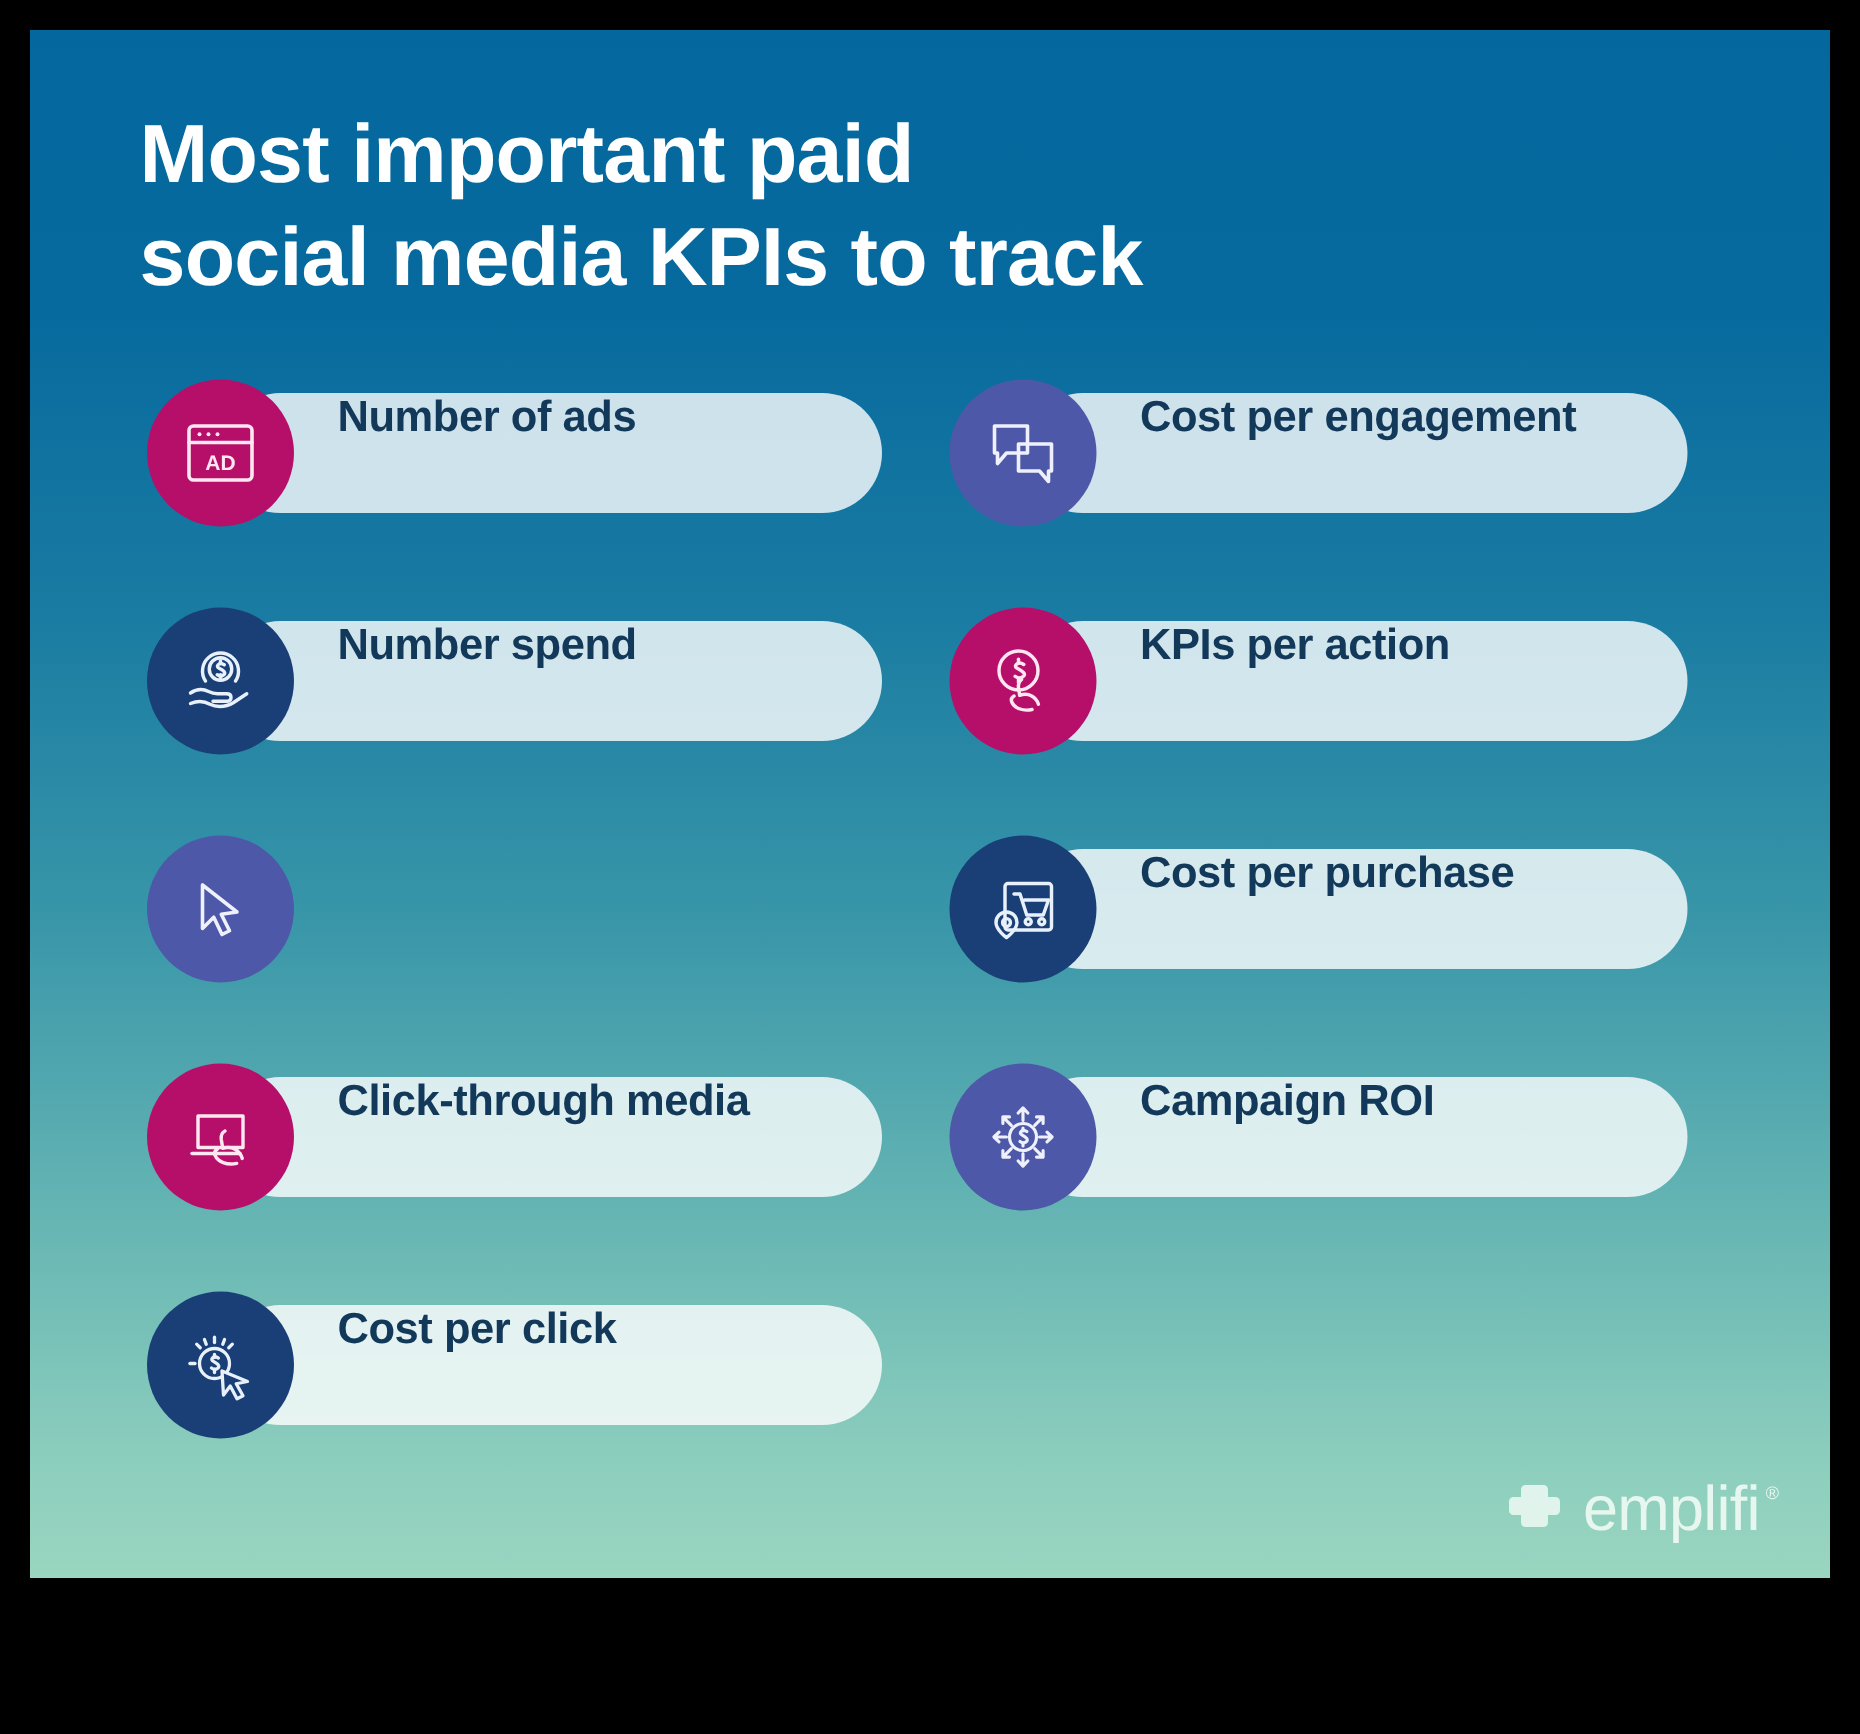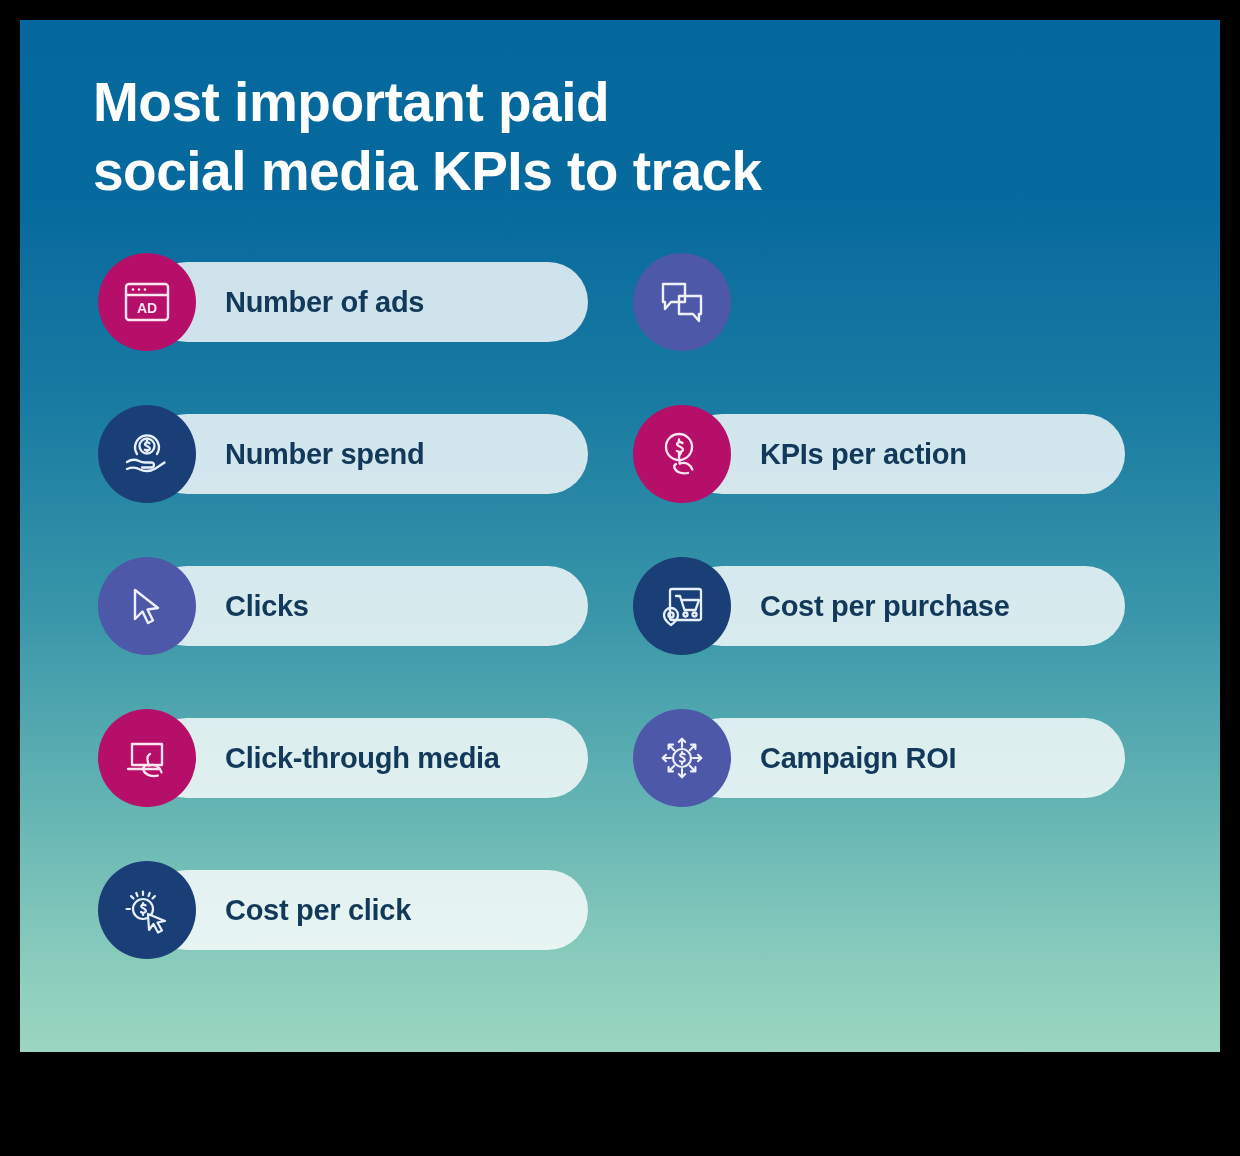--- a/index.html
+++ b/index.html
@@ -74,21 +74,21 @@
   .kpi-item.col-right { left: 613px; width: 492px; }
 
   .pill {
     position: absolute;
     left: 49px;
     top: 9px;
     height: 80px;
     border-radius: 40px;
     background: rgba(255,255,255,0.80);
     display: flex;
-    align-items: center;
+    align-items: flex-start;
     box-sizing: border-box;
     padding-left: 78px;
   }
   .col-left  .pill { width: 441px; }
   .col-right .pill { width: 443px; }
 
   .pill-label {
     color: #13395a;
     font-size: 29px;
     font-weight: 600;
@@ -162,20 +162,23 @@
           <div class="pill">
             <span class="pill-label">Number of ads</span>
           </div>
         </div>
         <div class="kpi-item col-right">
           <div class="icon-circle" style="background:#4e58a8;">
             <svg width="56" height="56" viewBox="0 0 56 56" fill="none" stroke="#eef0fb" stroke-width="2.4" stroke-linecap="round" stroke-linejoin="round">
               <path d="M9 10 H31 V28 H17 L11 35 V28 H9 Z"></path>
               <path d="M25 22 H47 V40 H45 V47 L39 40 H25 Z"></path>
             </svg>
+          </div>
+          <div class="pill">
+            <span class="pill-label">Cost per engagement</span>
           </div>
         </div>
       </div>
 
       <div class="kpi-row">
         <div class="kpi-item col-left">
           <div class="icon-circle" style="background:#1a3f76;">
             <svg width="56" height="56" viewBox="0 0 56 56" fill="none" stroke="#e8f1fb" stroke-width="2.3" stroke-linecap="round" stroke-linejoin="round">
               <path d="M18 28 A12 12 0 1 1 38 28"></path>
               <circle cx="28" cy="20" r="7.5"></circle>
@@ -207,23 +210,20 @@
           </div>
         </div>
       </div>
 
       <div class="kpi-row">
         <div class="kpi-item col-left">
           <div class="icon-circle" style="background:#4e58a8;">
             <svg width="56" height="56" viewBox="0 0 56 56" fill="none" stroke="#eef0fb" stroke-width="2.4" stroke-linecap="round" stroke-linejoin="round">
               <path d="M16 12 L16 41 L23.5 33.5 L29 45 L34 42.5 L28.5 31.5 L39 30 Z"></path>
             </svg>
-          </div>
-          <div class="pill">
-            <span class="pill-label">Clicks</span>
           </div>
         </div>
         <div class="kpi-item col-right">
           <div class="icon-circle" style="background:#1a3f76;">
             <svg width="56" height="56" viewBox="0 0 56 56" fill="none" stroke="#e8f1fb" stroke-width="2.3" stroke-linecap="round" stroke-linejoin="round">
               <rect x="16" y="11" width="31" height="31" rx="2"></rect>
               <path d="M22 18 h4 l4.5 14 h11 l3.5 -10 h-16"></path>
               <circle cx="31.5" cy="36.5" r="2"></circle>
               <circle cx="40.5" cy="36.5" r="2"></circle>
               <path d="M17 30 a7 7 0 0 1 7 7 c0 5 -7 10 -7 10 s-7 -5 -7 -10 a7 7 0 0 1 7 -7 z"></path>
@@ -294,15 +294,24 @@
             </svg>
           </div>
           <div class="pill">
             <span class="pill-label">Cost per click</span>
           </div>
         </div>
       </div>
 
     </div>
 
+    <div id="logo">
+      <span>
+        <svg width="40" height="40" viewBox="0 0 40 40">
+          <path d="M14 6 h12 a3 3 0 0 1 3 3 v5 h5 a3 3 0 0 1 3 3 v6 a3 3 0 0 1 -3 3 h-5 v5 a3 3 0 0 1 -3 3 h-12 a3 3 0 0 1 -3 -3 v-5 h-5 a3 3 0 0 1 -3 -3 v-6 a3 3 0 0 1 3 -3 h5 v-5 a3 3 0 0 1 3 -3 z" fill="#eefaf4" opacity="0.92"></path>
+        </svg>
+      </span>
+      <span class="logo-word">emplifi</span>
+      <span class="logo-tm">®</span>
+    </div>
 
   </div>
 </div>
 
 </body></html>

